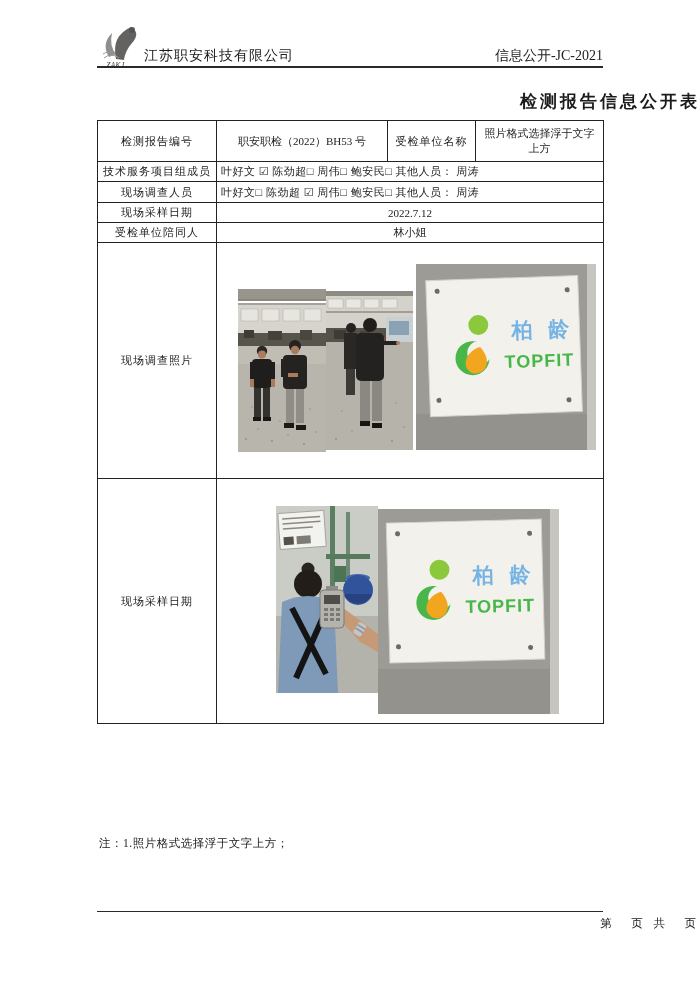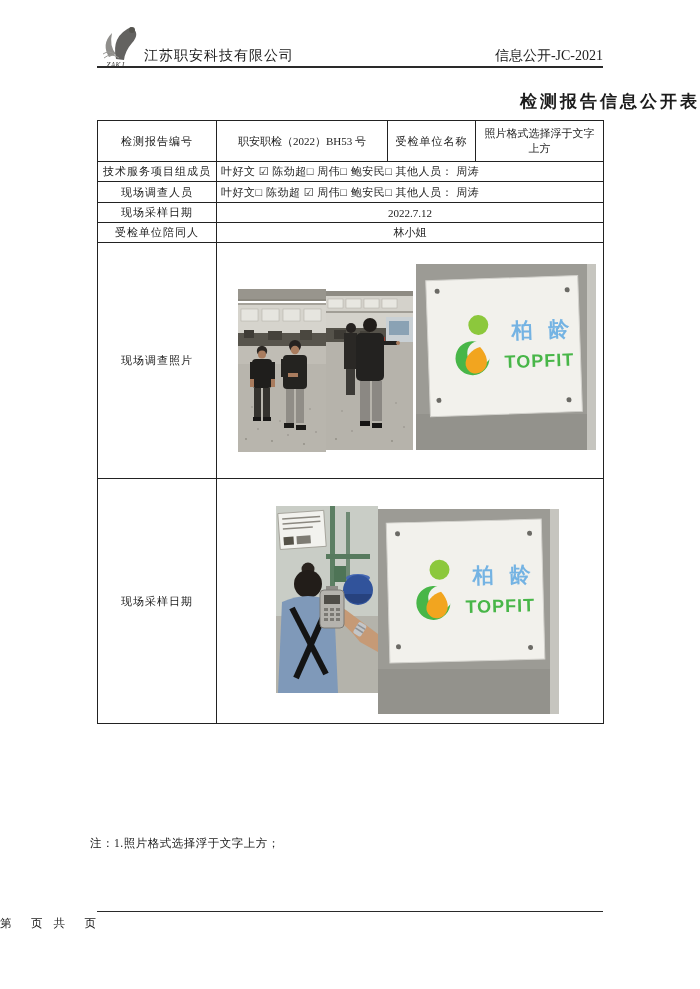--- a/index.html
+++ b/index.html
@@ -22,23 +22,23 @@
   td.c{text-align:center;}
   td.pers{padding-left:7px;white-space:pre-line;letter-spacing:0.5px;}
   tr.r40 td{height:40px;}
   tr.r19 td{height:19px;}
   tr.r20 td{height:20px;}
   tr.r38 td{height:38px;}
   td.photocell{position:relative;padding:0;}
   .photo{position:absolute;overflow:hidden;}
   .photo svg{display:block;width:100%;height:100%;}
   
-  .note{position:absolute;left:90px;top:836px;font-size:11.5px;letter-spacing:0.5px;}
+  .note{position:absolute;left:99px;top:836px;font-size:11.5px;letter-spacing:0.5px;}
   .frule{position:absolute;left:97px;right:97px;top:911px;border-top:1.5px solid #2a2a2a;}
-  .pagenum{position:absolute;left:0;right:0;top:916px;text-align:left;font-size:11.5px;letter-spacing:4px;}
+  .pagenum{position:absolute;left:0;right:0;top:916px;text-align:right;font-size:11.5px;letter-spacing:4px;}
 </style>
 </head>
 <body>
 
 <div class="page">
 
   <div class="logo">
     <svg viewBox="0 0 44 46">
       <path d="M10,33 Q2,20 13,9 Q10,22 17,30 Z" fill="#8f8e8b"></path>
       <path d="M17,35 Q12,12 32,3 Q42,9 33,19 Q26,27 25,36 Z" fill="#636260"></path>

